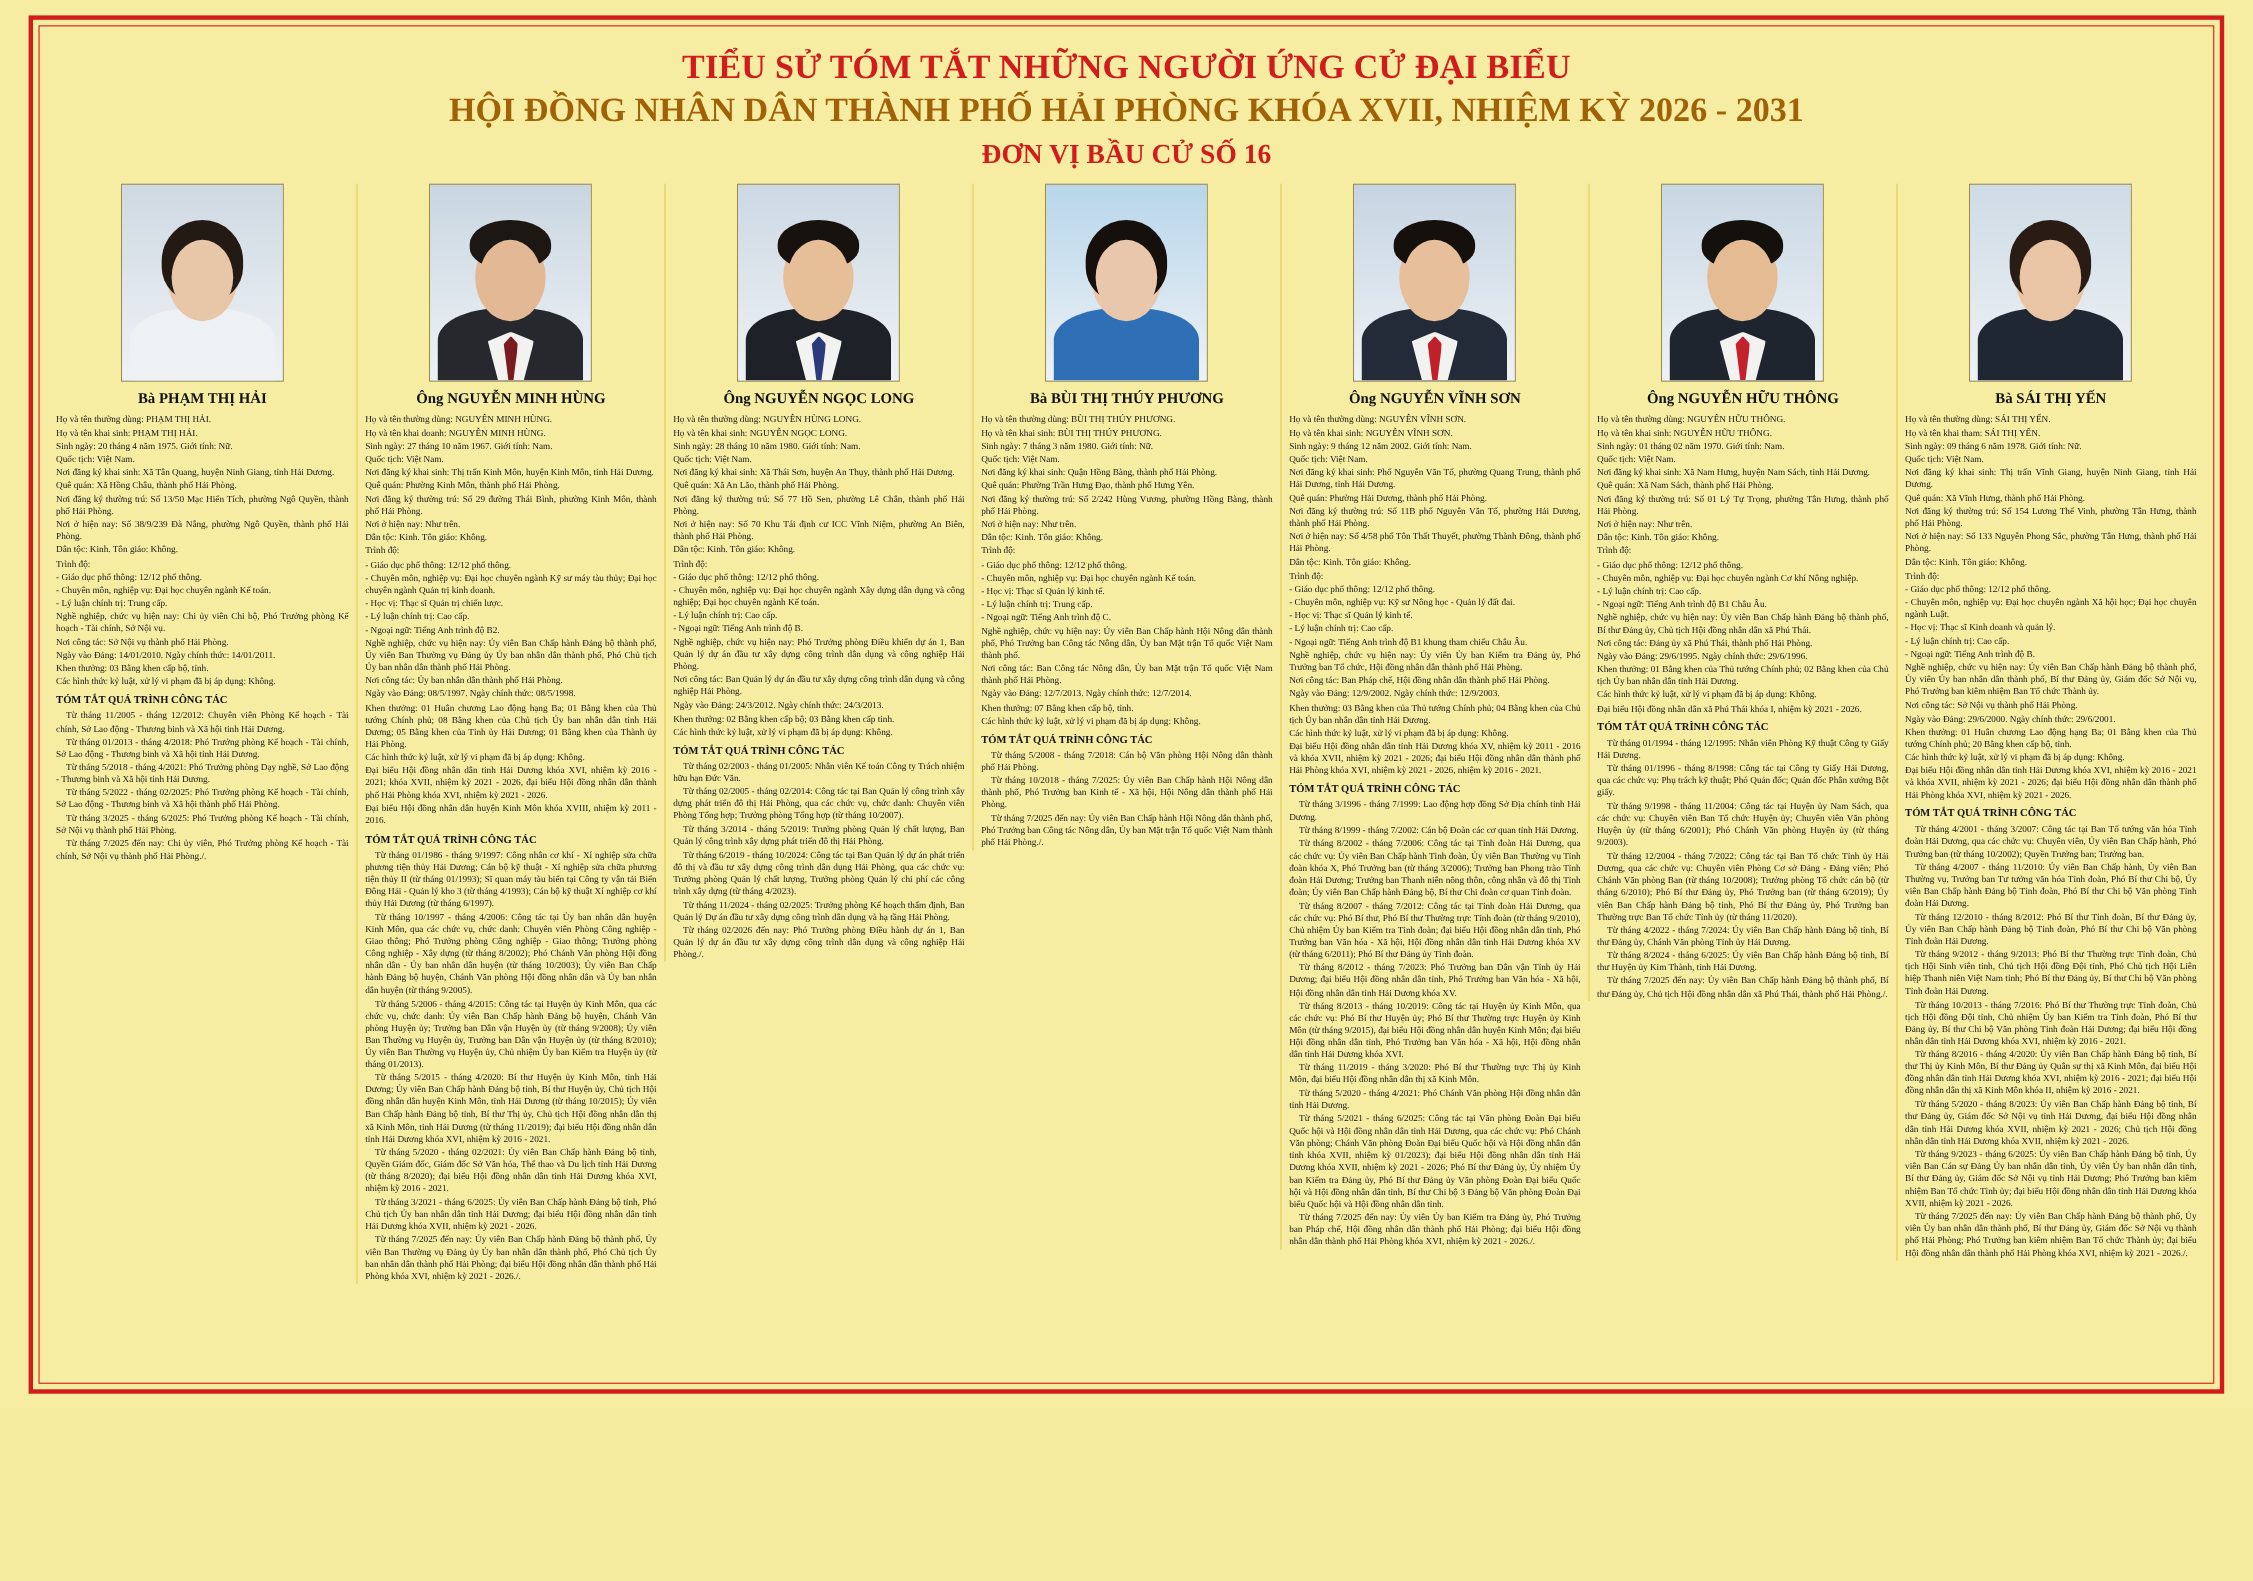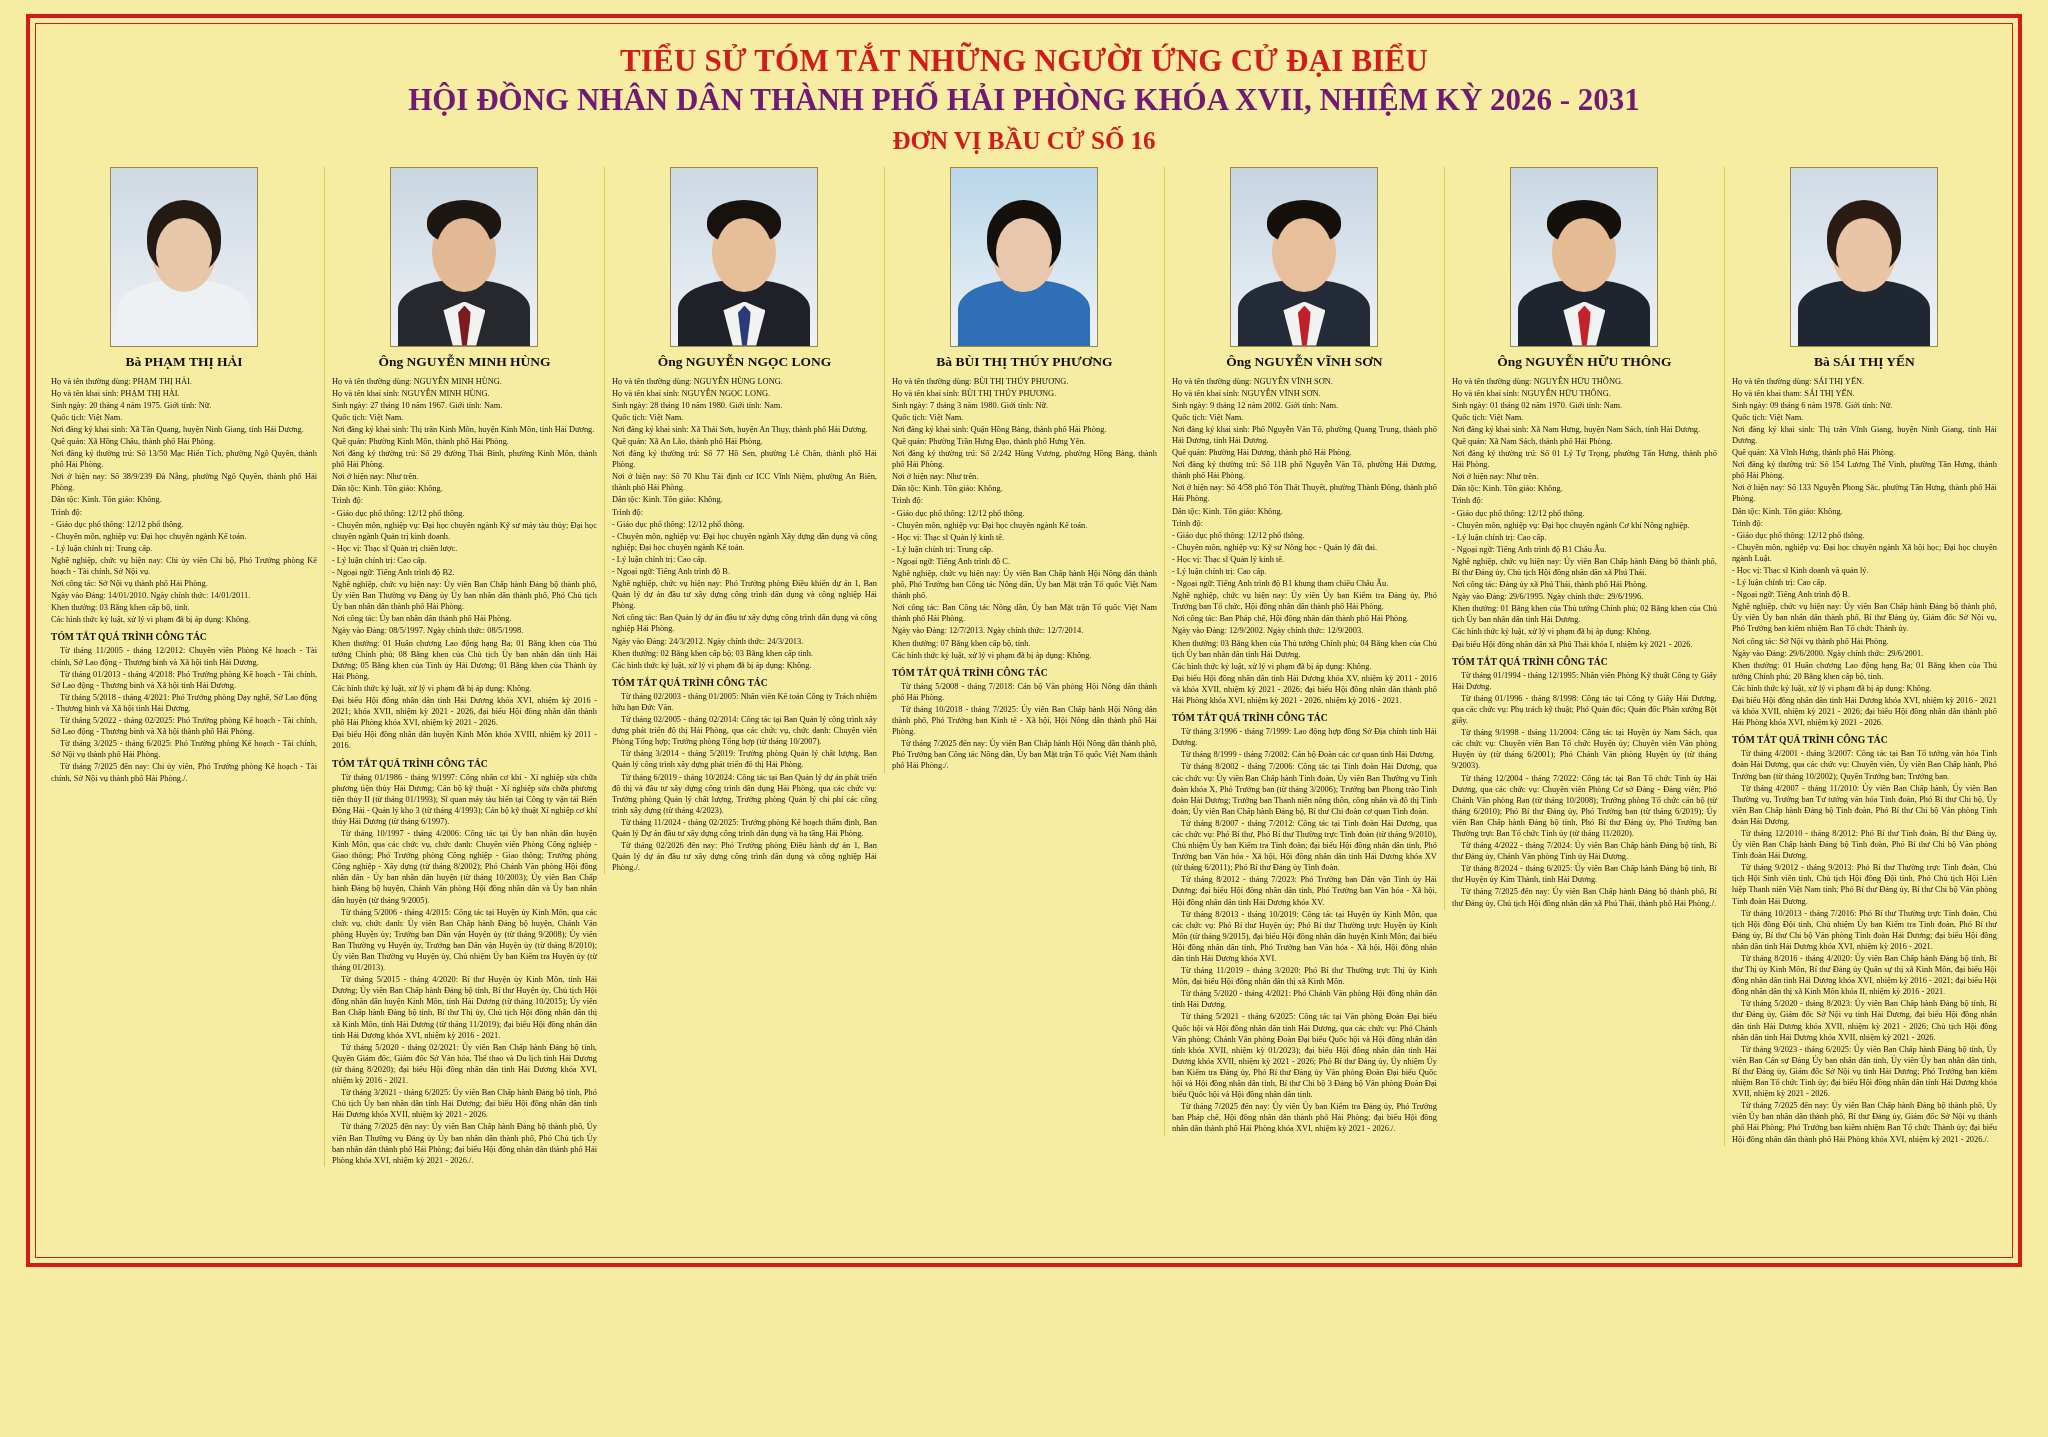--- a/index.html
+++ b/index.html
@@ -35,21 +35,21 @@
   .title-block{text-align:center;margin-top:12px;}
   .title-line1{
     color:#d21b1b;
     font-weight:bold;
     font-size:31px;
     letter-spacing:.2px;
     line-height:1.25;
     font-family:"Liberation Serif", serif;
   }
   .title-line2{
-    color:#701a75;
+    color:#a16207;
     font-weight:bold;
     font-size:31px;
     line-height:1.25;
   }
   .title-line3{
     color:#d21b1b;
     font-weight:bold;
     font-size:25px;
     margin-top:7px;
   }
@@ -191,21 +191,21 @@
               <div class="ph-shirt"></div>
               <div class="ph-tie" style="background:#7a1b20"></div>
               <div class="ph-head" style="top:44px;width:64px;height:80px;background:#e3b894"></div>
               <div class="ph-hair" style="top:32px;width:74px;height:44px;background:#1d1713;"></div>
               <div class="ph-head" style="top:50px;width:56px;height:68px;background:#e3b894"></div>
             </div>
           </div>
           <div class="name">Ông NGUYỄN MINH HÙNG</div>
           <div class="bio">
             <p>Họ và tên thường dùng: NGUYỄN MINH HÙNG.</p>
-            <p>Họ và tên khai sinh: NGUYỄN MINH HÙNG.</p>
+            <p>Họ và tên khai doanh: NGUYỄN MINH HÙNG.</p>
             <p>Sinh ngày: 27 tháng 10 năm 1967.     Giới tính: Nam.</p>
             <p>Quốc tịch: Việt Nam.</p>
             <p>Nơi đăng ký khai sinh: Thị trấn Kinh Môn, huyện Kinh Môn, tỉnh Hải Dương.</p>
             <p>Quê quán: Phường Kinh Môn, thành phố Hải Phòng.</p>
             <p>Nơi đăng ký thường trú: Số 29 đường Thái Bình, phường Kinh Môn, thành phố Hải Phòng.</p>
             <p>Nơi ở hiện nay: Như trên.</p>
             <p>Dân tộc: Kinh.            Tôn giáo: Không.</p>
             <p>Trình độ:</p>
             <p>- Giáo dục phổ thông: 12/12 phổ thông.</p>
             <p>- Chuyên môn, nghiệp vụ: Đại học chuyên ngành Kỹ sư máy tàu thủy; Đại học chuyên ngành Quản trị kinh doanh.</p>

